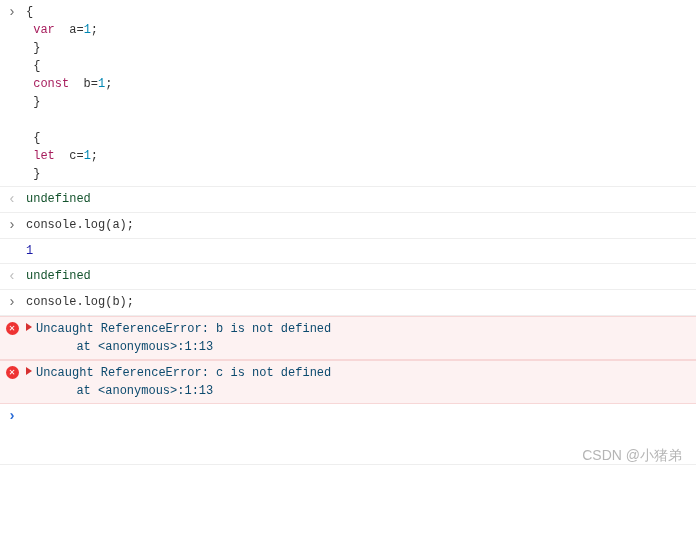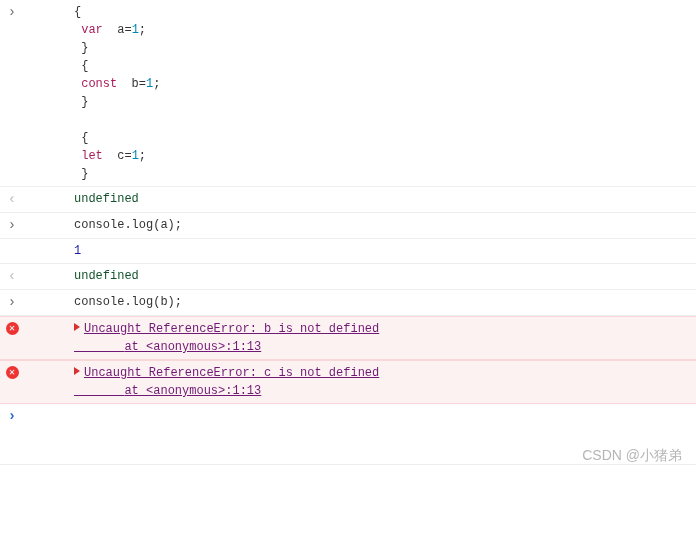--- a/index.html
+++ b/index.html
@@ -25,32 +25,31 @@
   color: #bbb;
   user-select: none;
   line-height: 18px;
   position: relative;
 }
 .content {
   flex: 1;
   white-space: pre;
   line-height: 18px;
   padding-left: 2px;
-  margin-left: 48px;
 }
 .input-row .gutter { color: #9aa0a6; }
 .output-row .gutter { color: #c0c0c0; }
 .undefined { color: #14532d; }
 .num { color: #1a1aa6; }
 .error-row {
   background: #fdf2f2;
   border-top: 1px solid #f7d7d7;
   border-bottom: 1px solid #f7d7d7;
 }
-.error-row .content { color: #701a75; text-decoration: underline; }
+.error-row .content { color: #0c4a6e; }
 .err-icon-wrap {
   width: 24px;
   flex-shrink: 0;
   display: flex;
   justify-content: center;
   padding-top: 2px;
 }
 .err-icon {
   width: 13px; height: 13px;
   border-radius: 50%;

